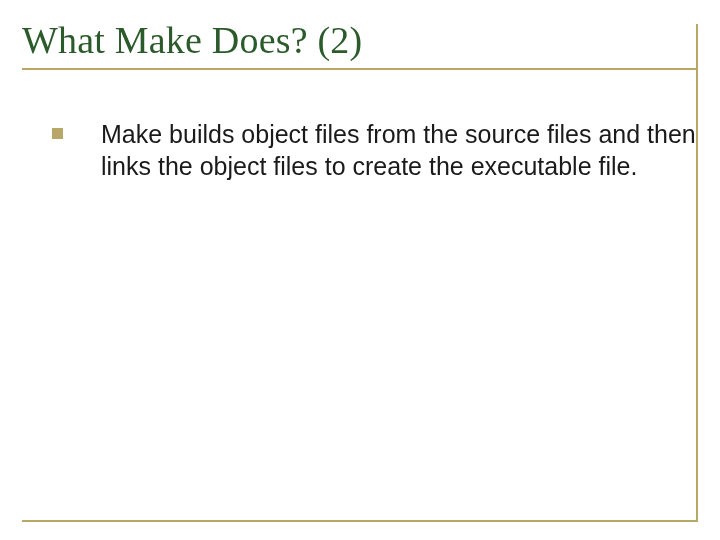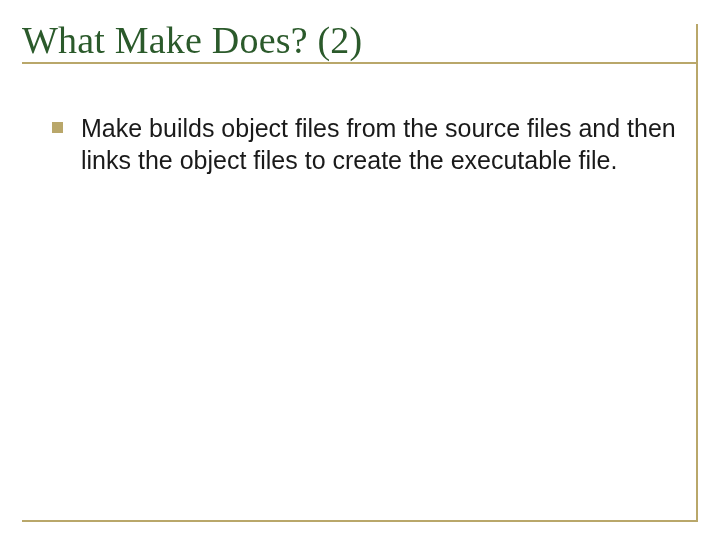--- a/index.html
+++ b/index.html
@@ -11,36 +11,38 @@
     position: relative;
     overflow: hidden;
   }
   .slide {
     width: 100%;
     height: 100%;
     padding: 18px 22px 28px 22px;
     position: relative;
   }
   .title-wrap {
+    padding-bottom: 6px;
     border-bottom: 2px solid #b9a76a;
   }
   .title {
     font-size: 38px;
     color: #2b5a2b;
     font-weight: normal;
     letter-spacing: 0.2px;
   }
   .content {
     margin-top: 48px;
     padding-left: 30px;
   }
   .item {
     display: flex;
     align-items: flex-start;
     margin-bottom: 4px;
+    gap: 20px;
   }
   .bullet {
     width: 11px;
     height: 11px;
     background: #b9a76a;
     margin-top: 10px;
     margin-right: 18px;
     flex: 0 0 11px;
   }
   .item-text {

